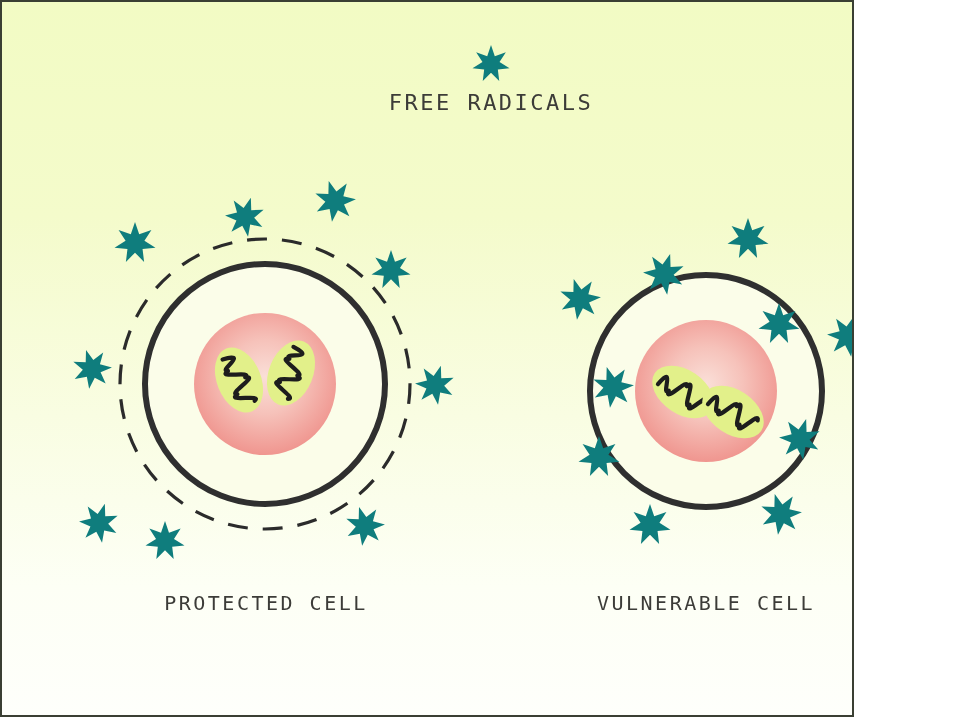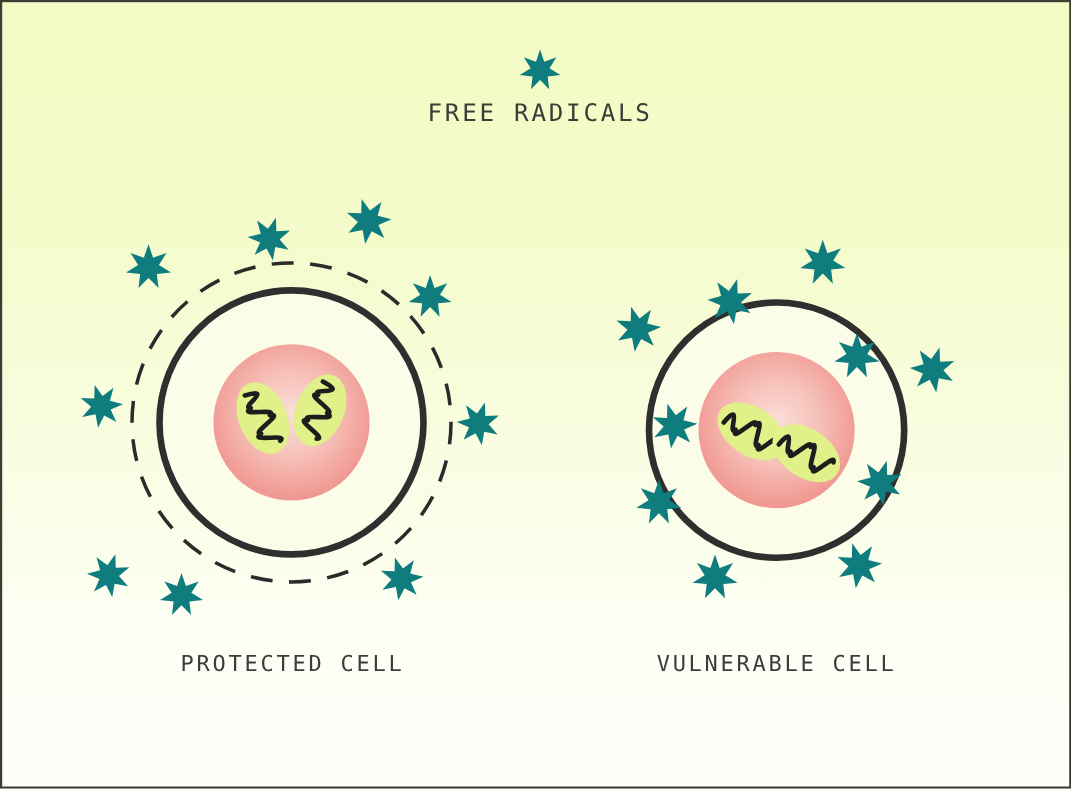--- a/index.html
+++ b/index.html
@@ -2,21 +2,21 @@
 <html><head>
 <meta charset="utf-8">
 <style>
   html, body {
     margin: 0;
     padding: 0;
     background: #ffffff;
   }
   #figure-root {
     position: relative;
-    width: 974px;
+    width: 854px;
     height: 717px;
     overflow: hidden;
     font-family: "DejaVu Sans Mono", "Liberation Mono", monospace;
     box-sizing: border-box;
     border: 2px solid #3a3f33;
     background: linear-gradient(to bottom, #f2fbc4 0%, #f4fbcb 30%, #f9fde2 58%, #fdfff5 82%, #fefffb 100%);
   }
   #figure-svg {
     position: absolute;
     left: 0;

